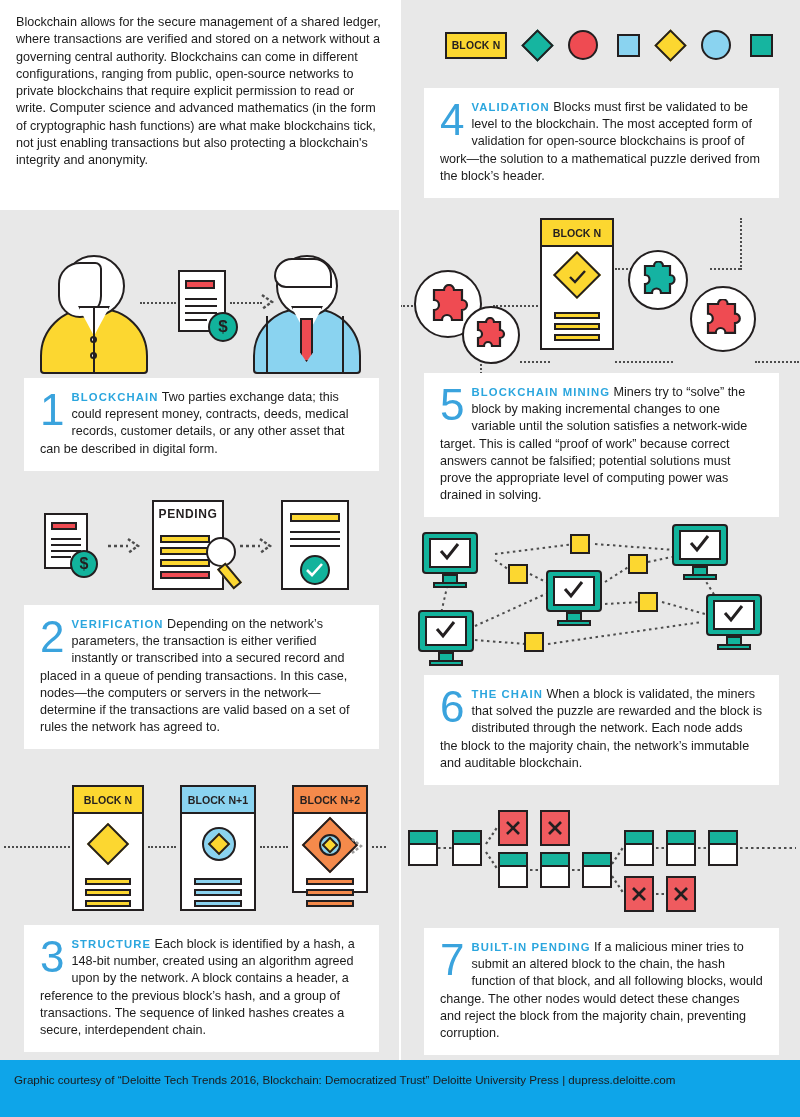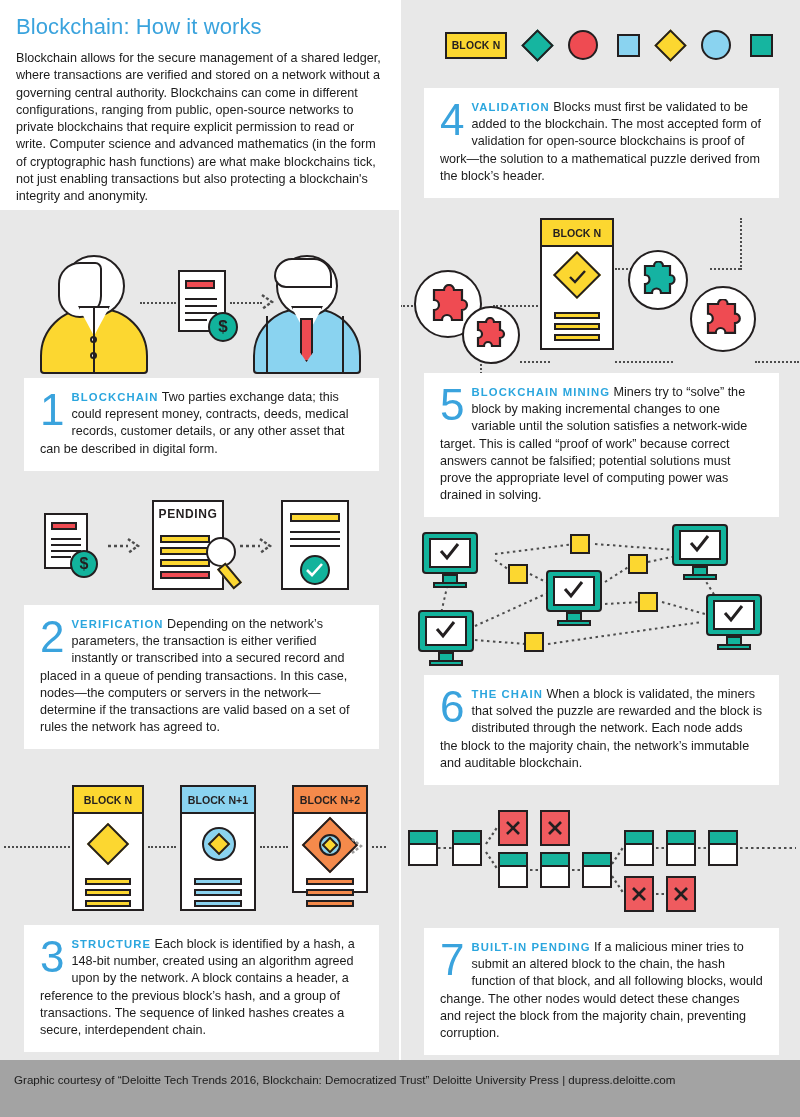--- a/index.html
+++ b/index.html
@@ -98,49 +98,48 @@
   .mon-scr { position:absolute; background:#fff; border:2.2px solid #231f20; }
   .mon-stand { position:absolute; background:#12b39c; border:2.4px solid #231f20; }
 
   
   .cb { position:absolute; background:#fff; border:2.4px solid #231f20; }
   .cb-top { position:absolute; left:0; top:0; width:100%; height:13px; background:#17b39c; border-bottom:2.2px solid #231f20; }
   .cb-bad { position:absolute; background:#ef5b5f; border:2.4px solid #231f20;
             display:flex; align-items:center; justify-content:center; }
 
   
-  .footer { position:absolute; left:0; top:1060px; width:800px; height:57px; background:#a3a3a3; padding:12px 14px; }
+  .footer { position:absolute; left:0; top:1060px; width:800px; height:57px; background:#0ea5e9; padding:12px 14px; }
   .footer div { font-size:11.6px; line-height:15.5px; color:#1b1b1b; }
   svg { display:block; }
 </style>
 </head>
 <body>
 
 <div class="page">
 
   <div class="hdr-left">
-    <div class="title">Blockchain: How it works</div>
     <div class="intro">Blockchain allows for the secure management of a shared ledger, where transactions are verified and stored on a network without a governing central authority. Blockchains can come in different configurations, ranging from public, open-source networks to private blockchains that require explicit permission to read or write. Computer science and advanced mathematics (in the form of cryptographic hash functions) are what make blockchains tick, not just enabling transactions but also protecting a blockchain's integrity and anonymity.</div>
   </div>
 
   <div class="hdr-right">
     <div class="legend">
       <div class="legend-chip">BLOCK N</div>
       <div class="sh-diamond-teal"></div>
       <div class="sh-circle-red"></div>
       <div class="sh-square-blue"></div>
       <div class="sh-diamond-yellow"></div>
       <div class="sh-circle-blue"></div>
       <div class="sh-square-teal"></div>
     </div>
 
     <div class="card" style="left:24px; top:88px; width:355px;">
       <div class="step">
         <span class="bignum">4</span><span class="kicker">VALIDATION</span>
-        <span>Blocks must first be validated to be added to the blockchain. The most accepted form of validation for open-source blockchains is proof of work—the solution to a mathematical puzzle derived from the block’s header.</span>
+        <span>Blocks must first be validated to be level to the blockchain. The most accepted form of validation for open-source blockchains is proof of work—the solution to a mathematical puzzle derived from the block’s header.</span>
       </div>
     </div>
   </div>
 
   <div class="col-left">
 
     <div class="ill" style="left:0; top:30px; width:400px; height:135px;">
 
       <div class="body-y" style="left:40px; top:68px;"></div>
       <div class="head" style="left:63px; top:15px;"></div>

